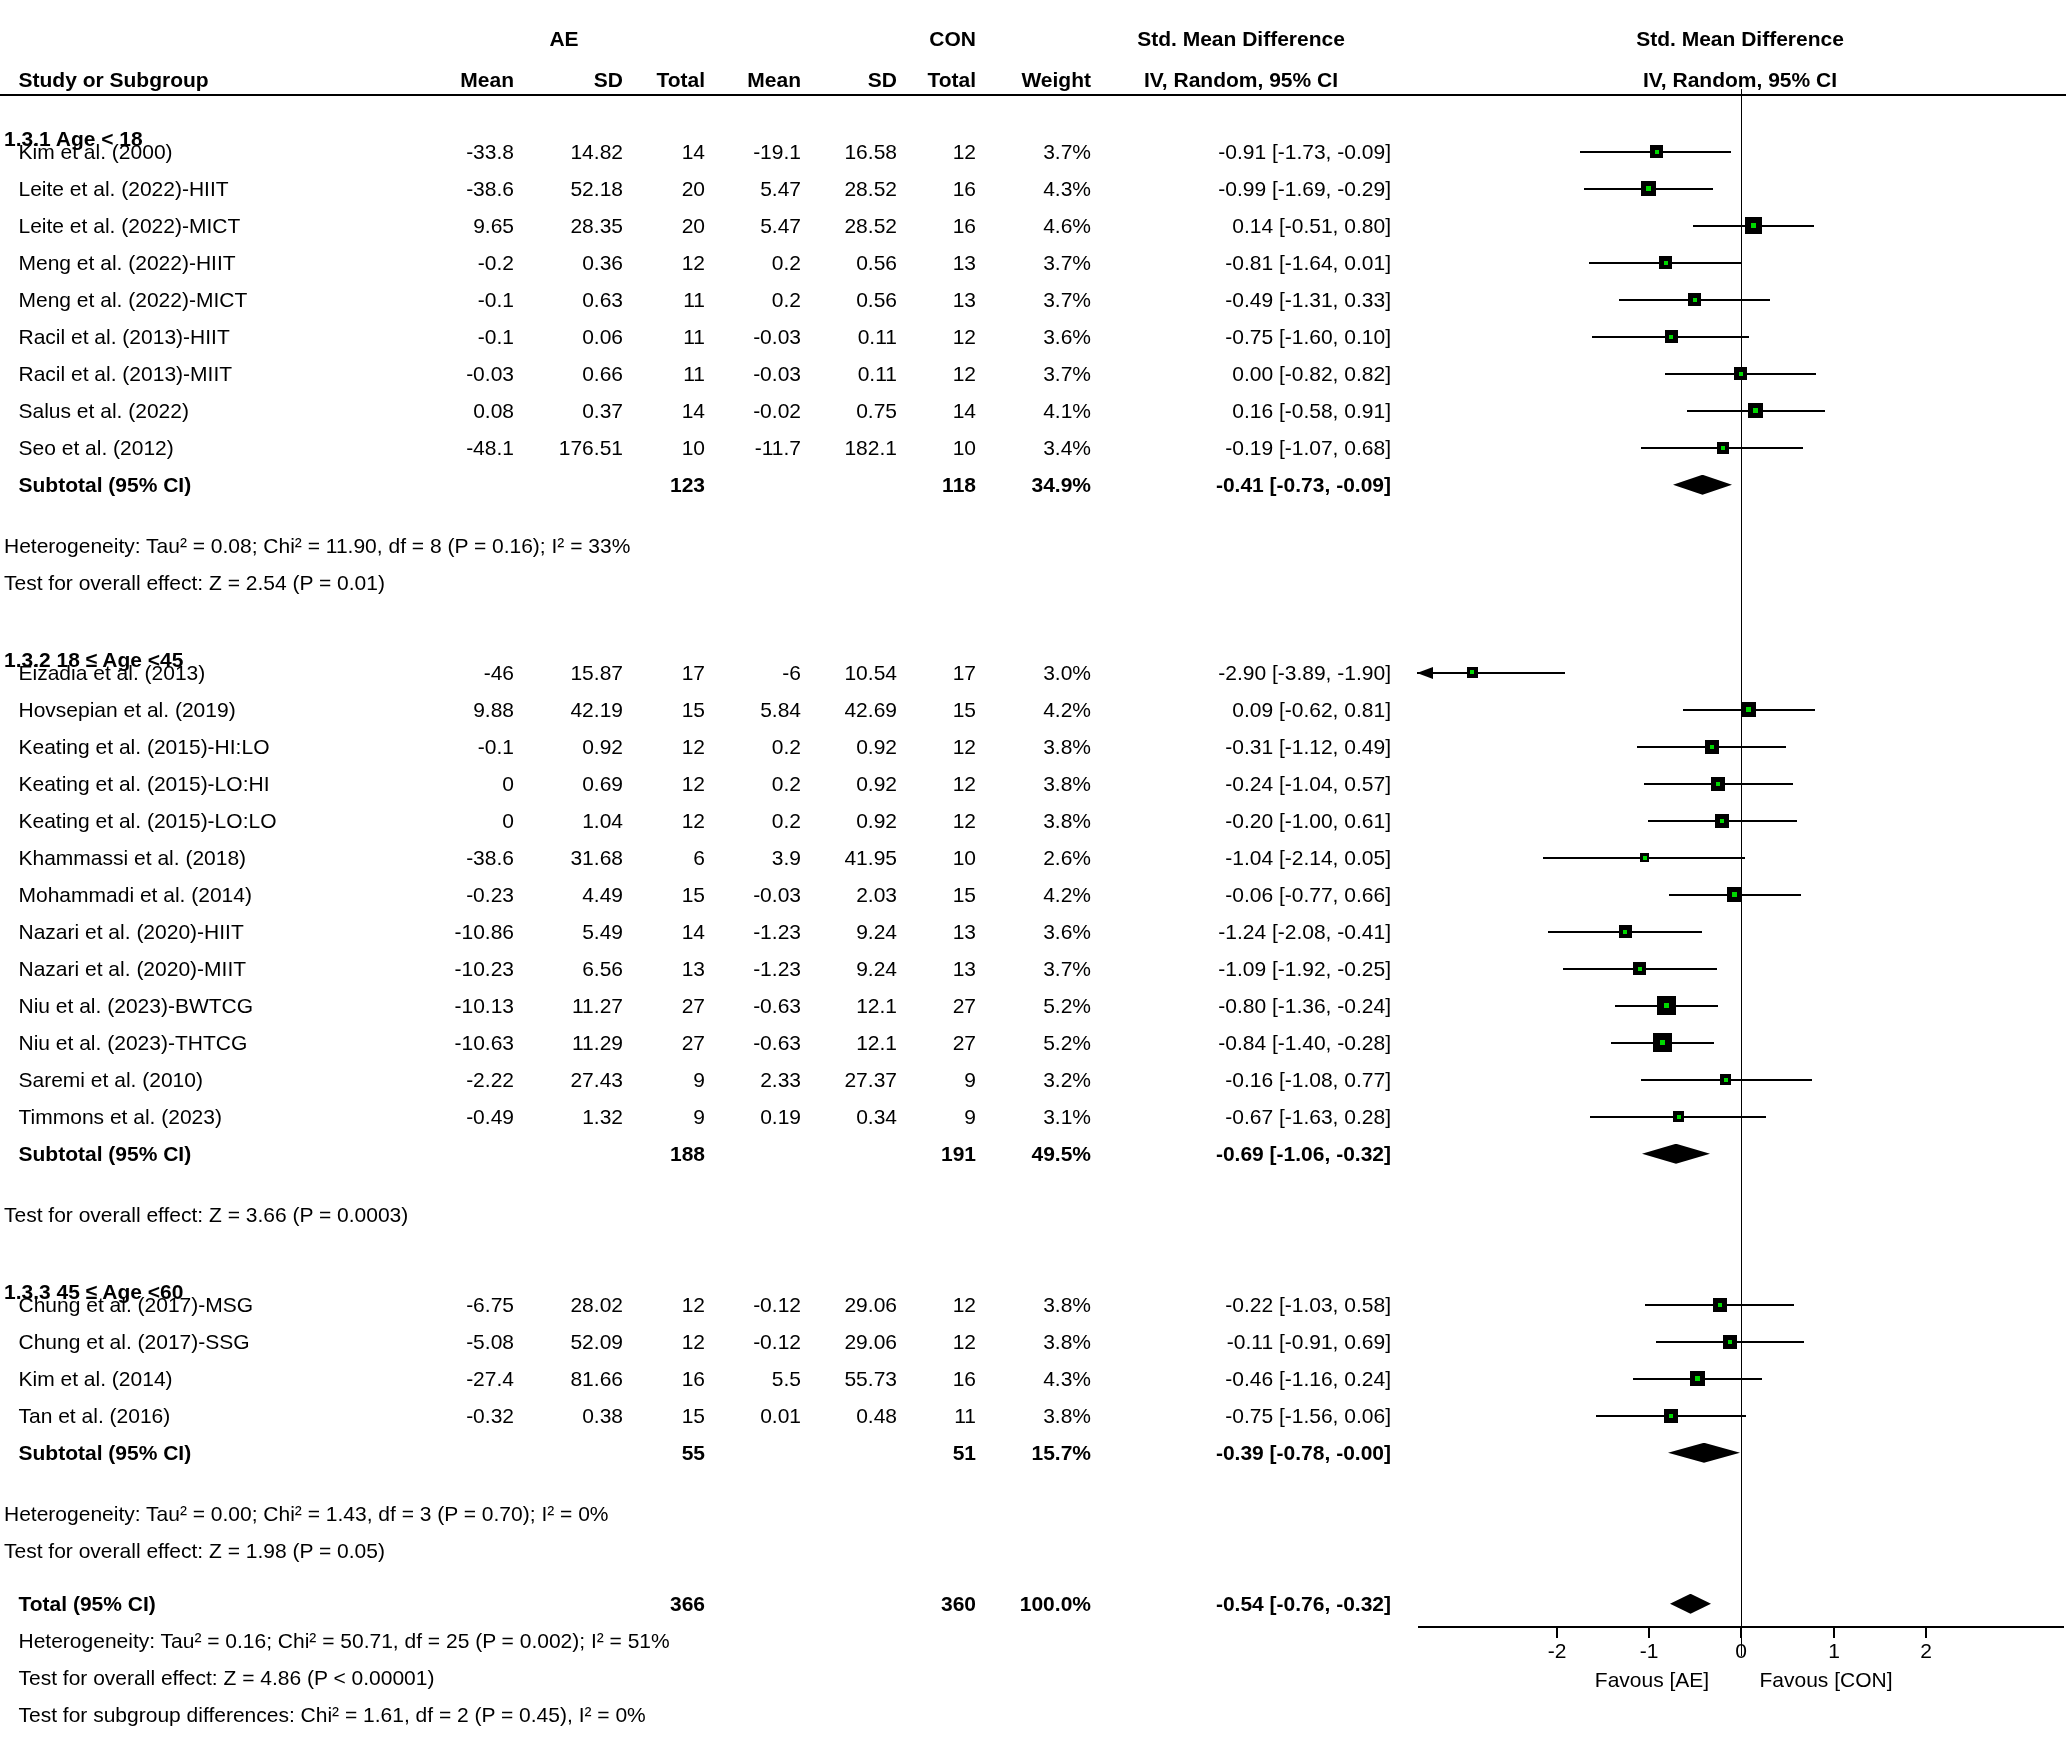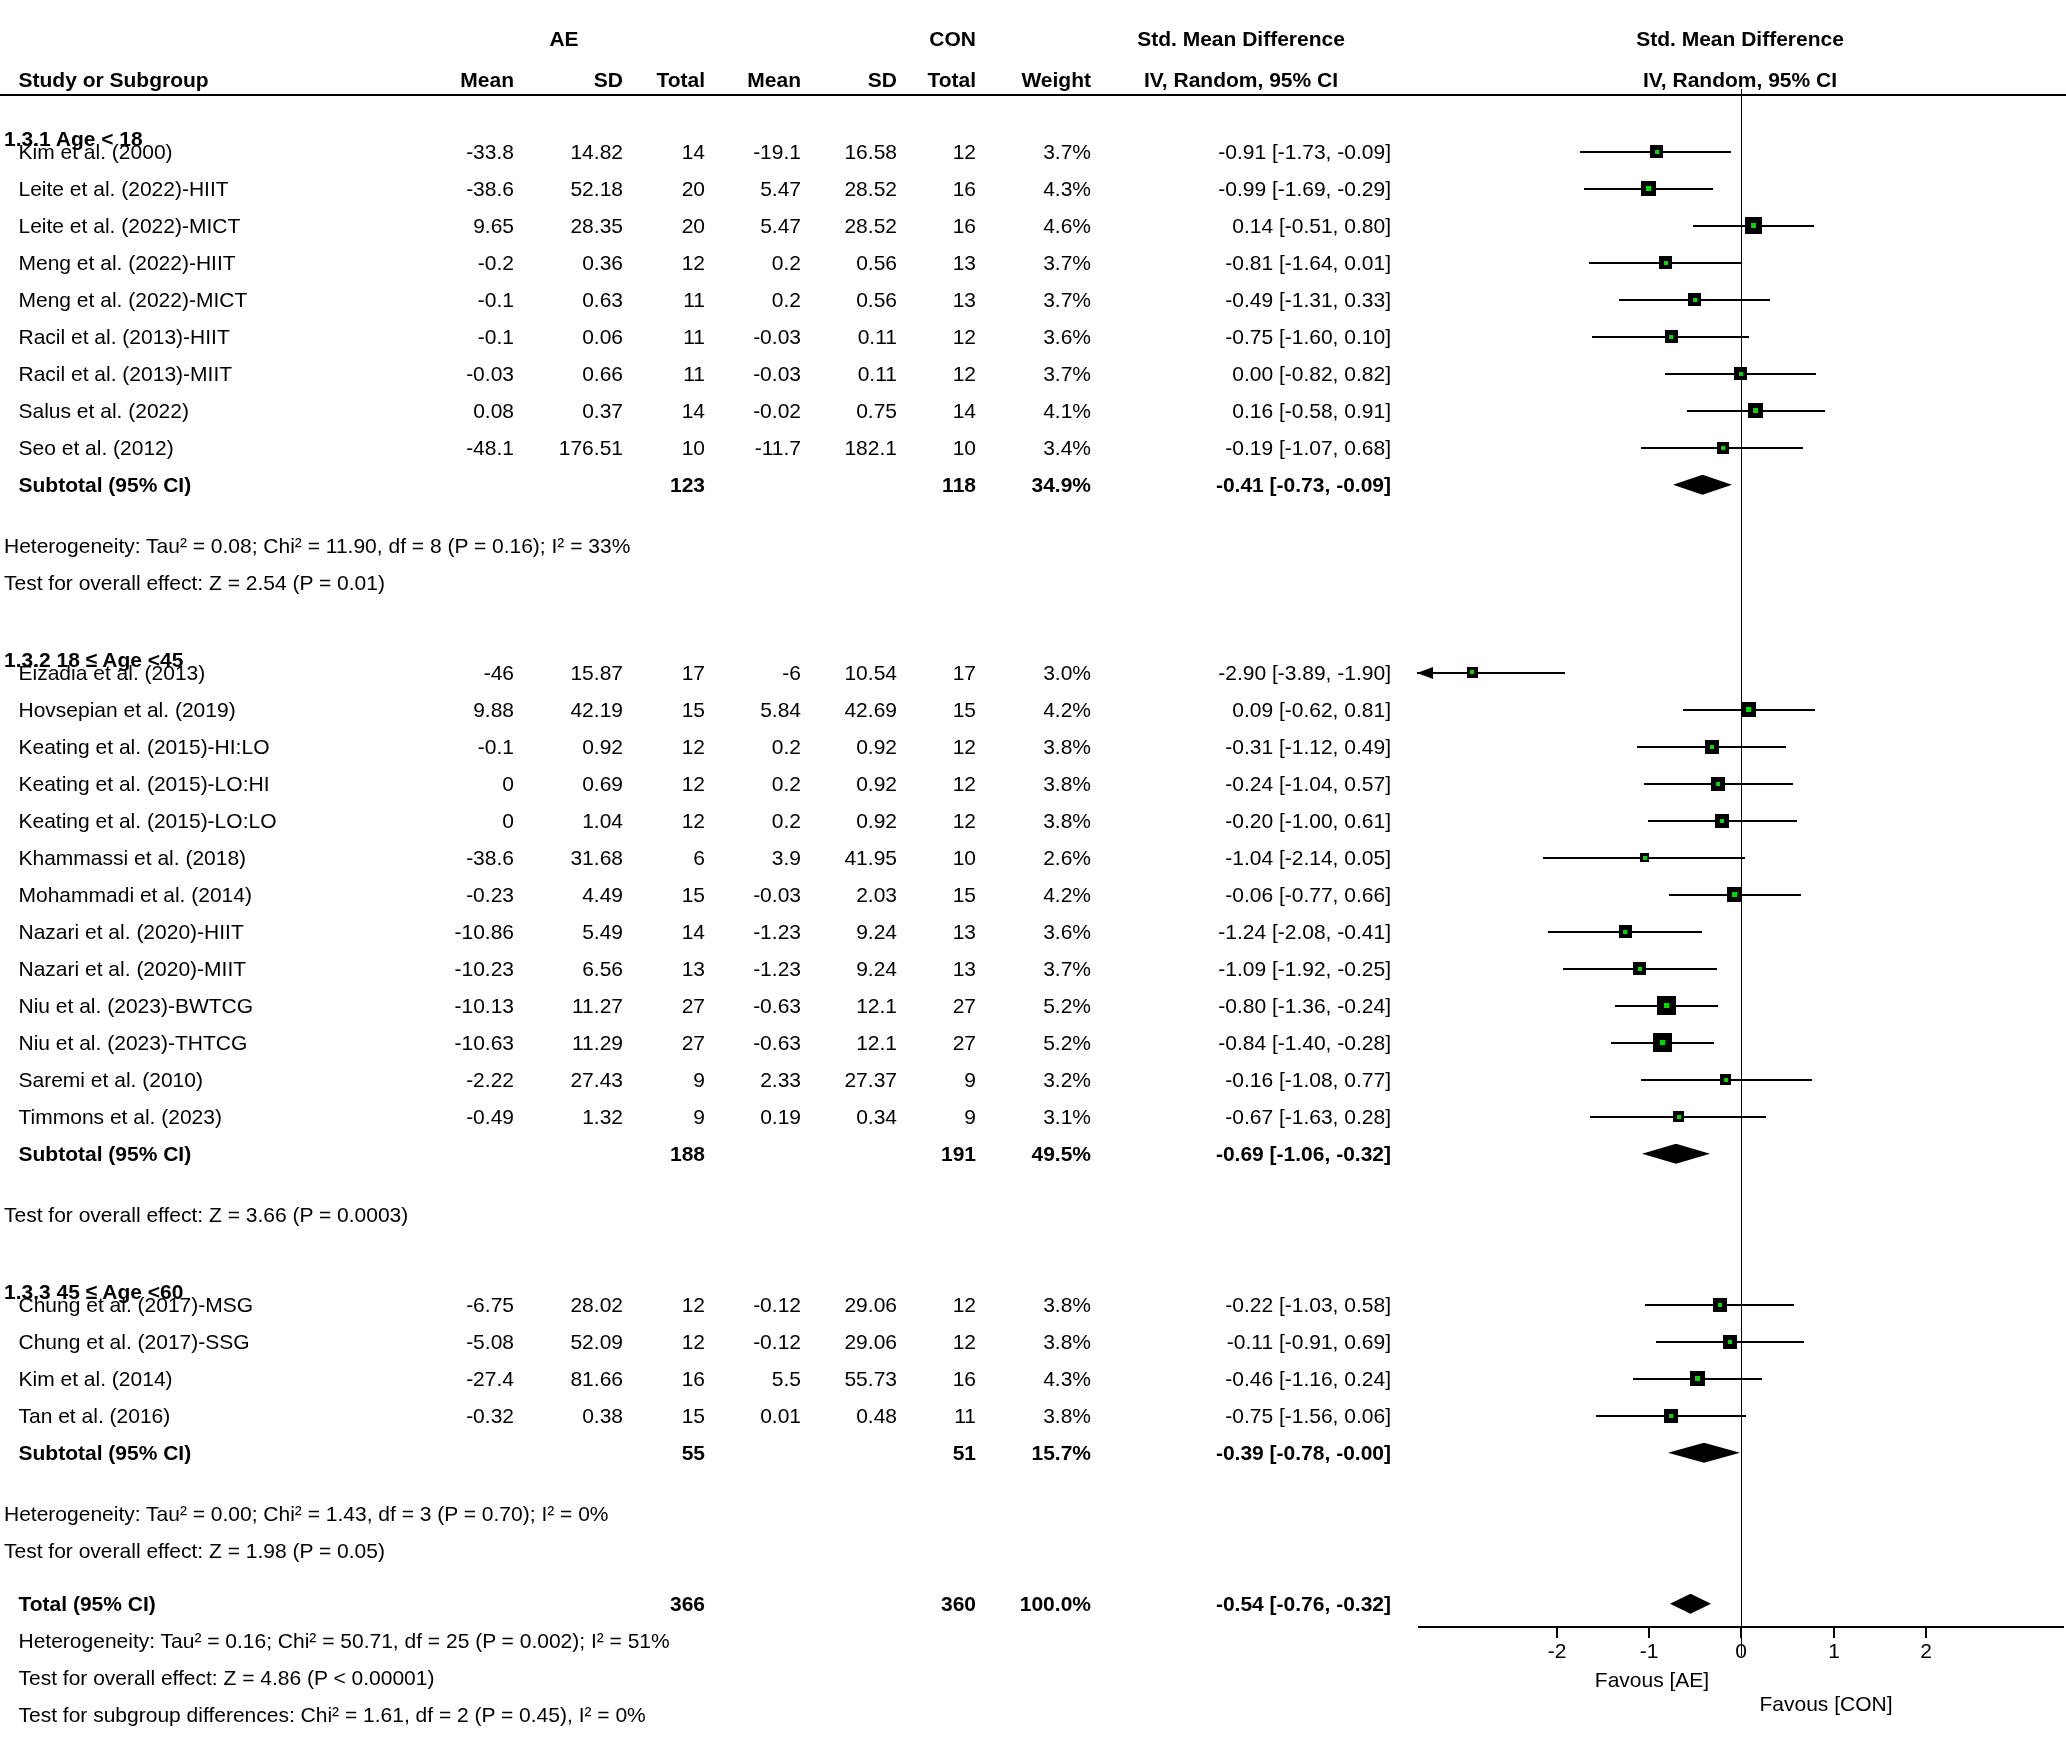--- a/index.html
+++ b/index.html
@@ -615,20 +615,20 @@
         <div class="ticklab" style="left: 139px;">-2</div>
         <div class="tick" style="left: 230px;"></div>
         <div class="ticklab" style="left: 231px;">-1</div>
         <div class="tick" style="left: 322px;"></div>
         <div class="ticklab" style="left: 323px;">0</div>
         <div class="tick" style="left: 415px;"></div>
         <div class="ticklab" style="left: 416px;">1</div>
         <div class="tick" style="left: 507px;"></div>
         <div class="ticklab" style="left: 508px;">2</div>
         <div class="favlab" style="left: 234px;">Favous [AE]</div>
-        <div class="favlab" style="left: 408px; margin-top: 24px;">Favous [CON]</div>
+        <div class="favlab" style="left: 408px;">Favous [CON]</div>
       </div>
   </div>
 
   <div id="zero-line" style="left: 1741px; top: 89px; height: 1567px;"></div>
 
 </div>
 
 
 </body></html>

